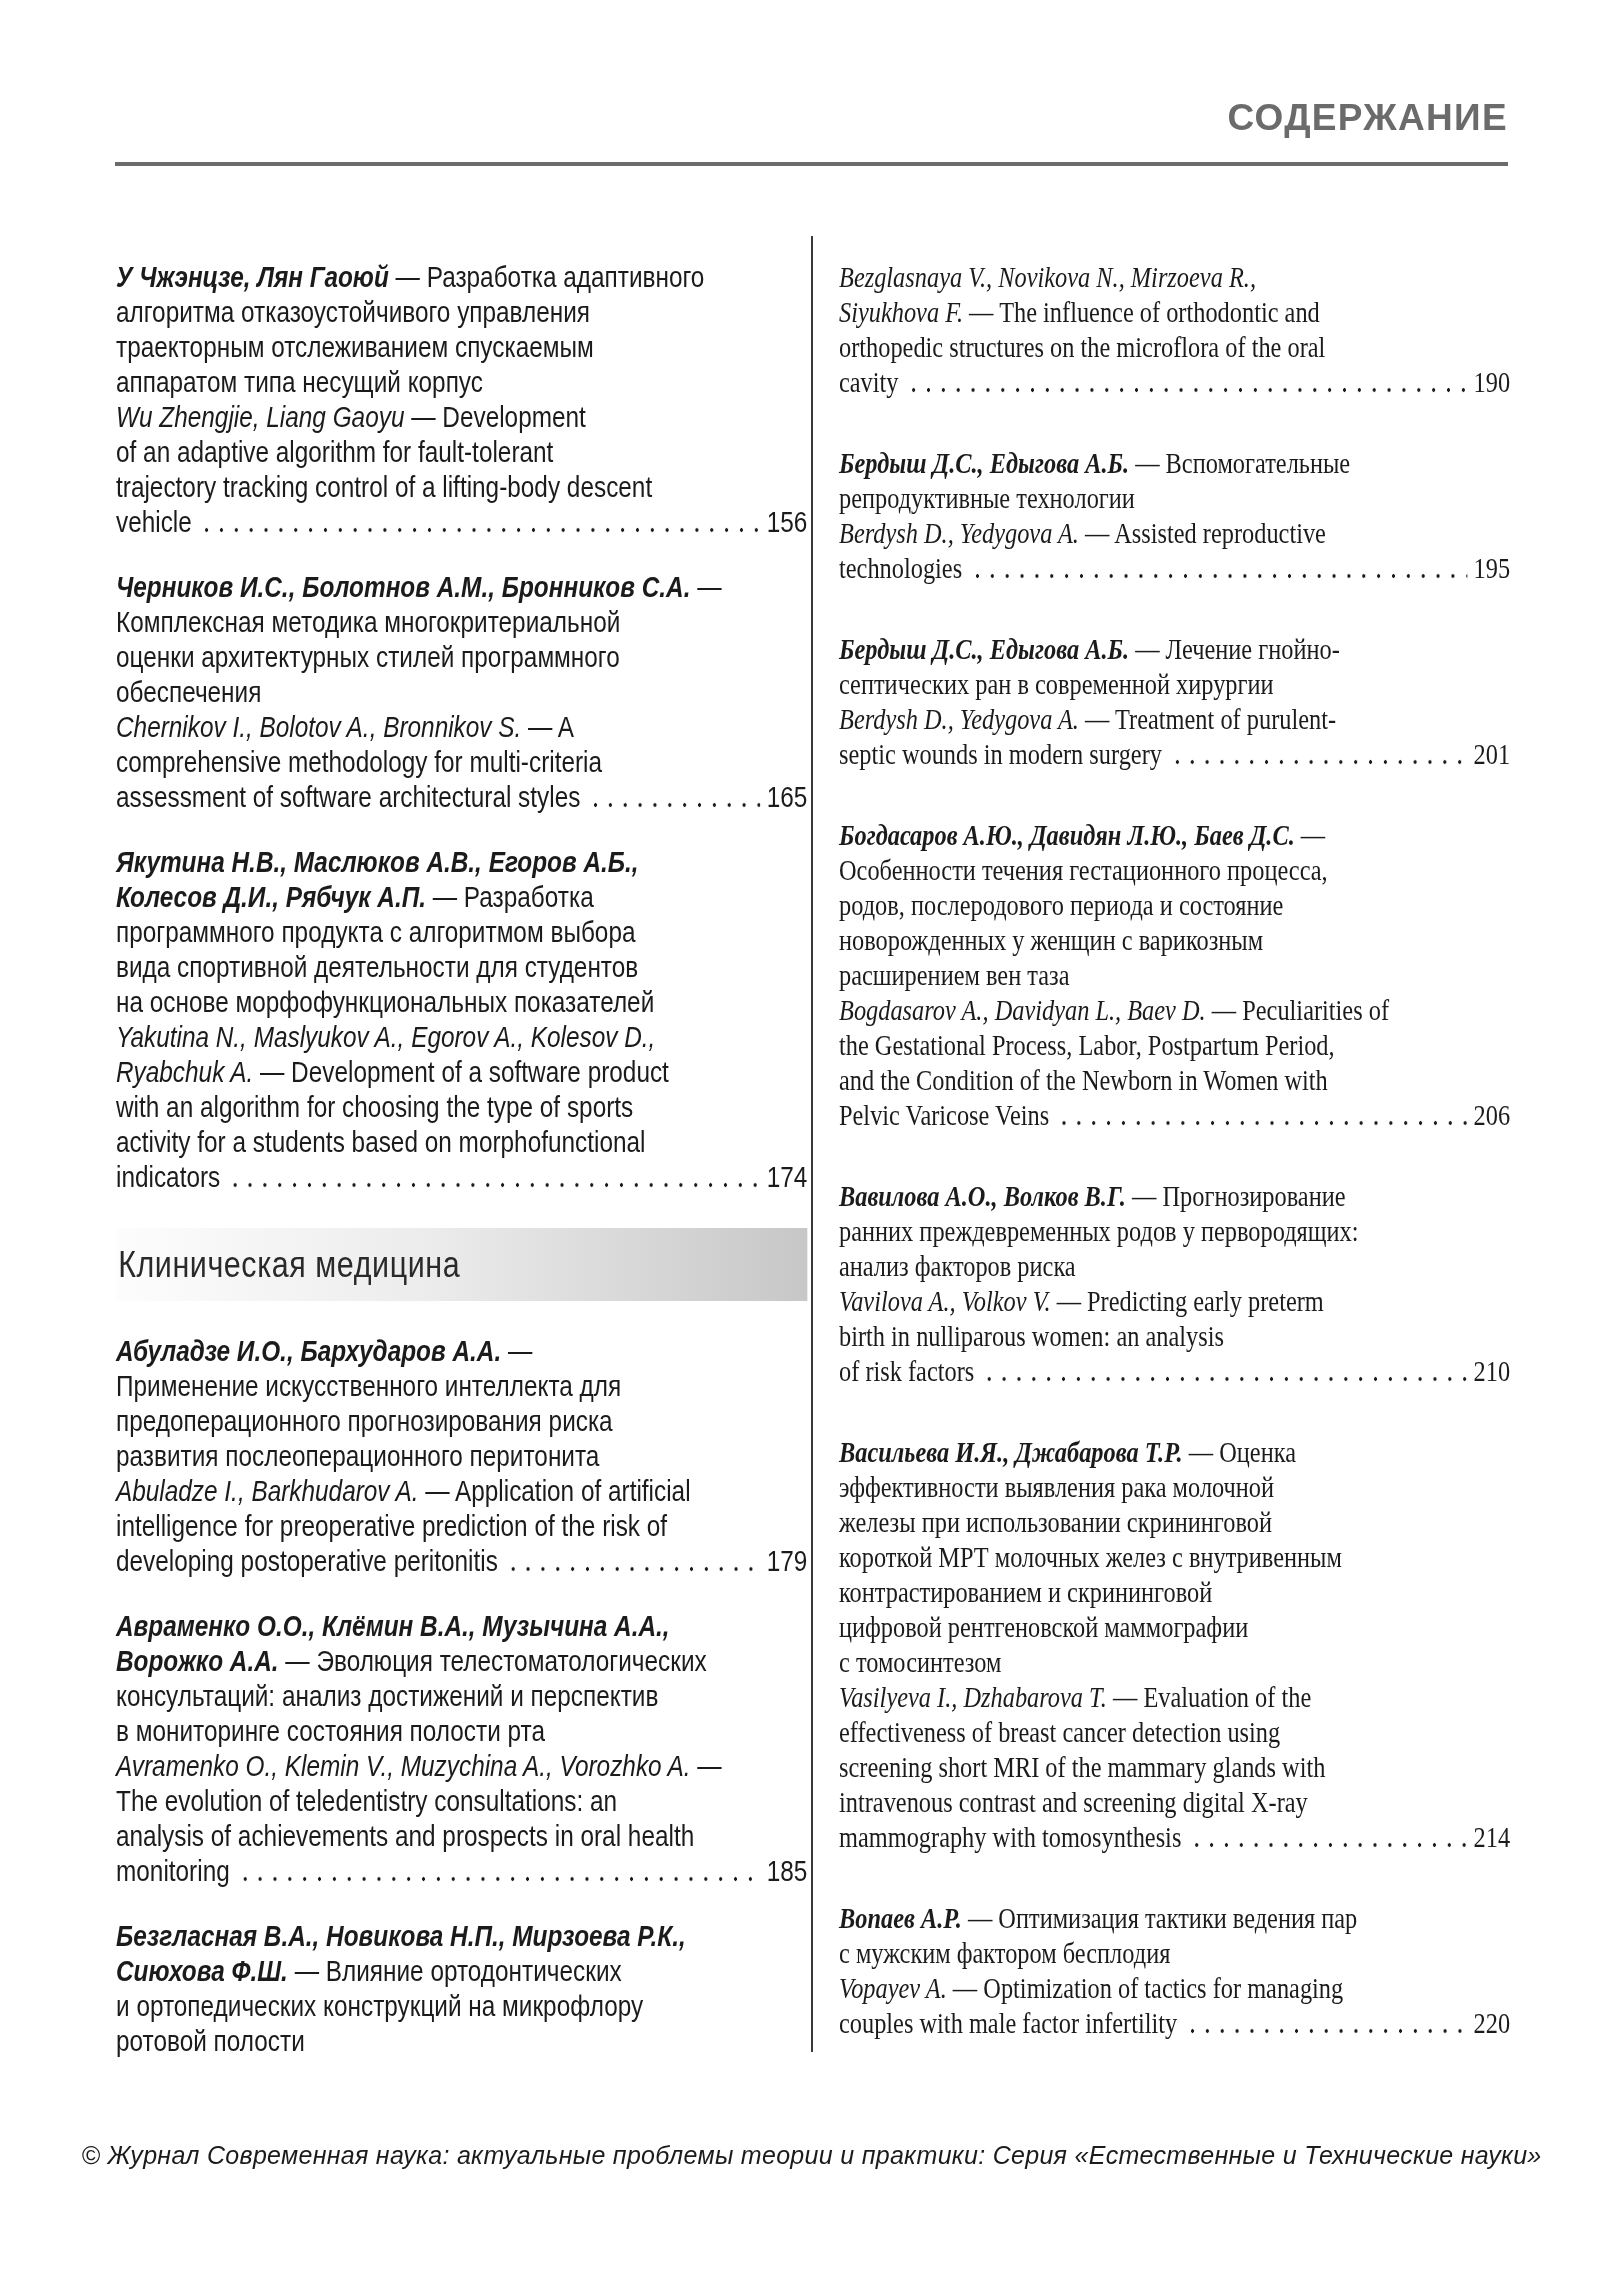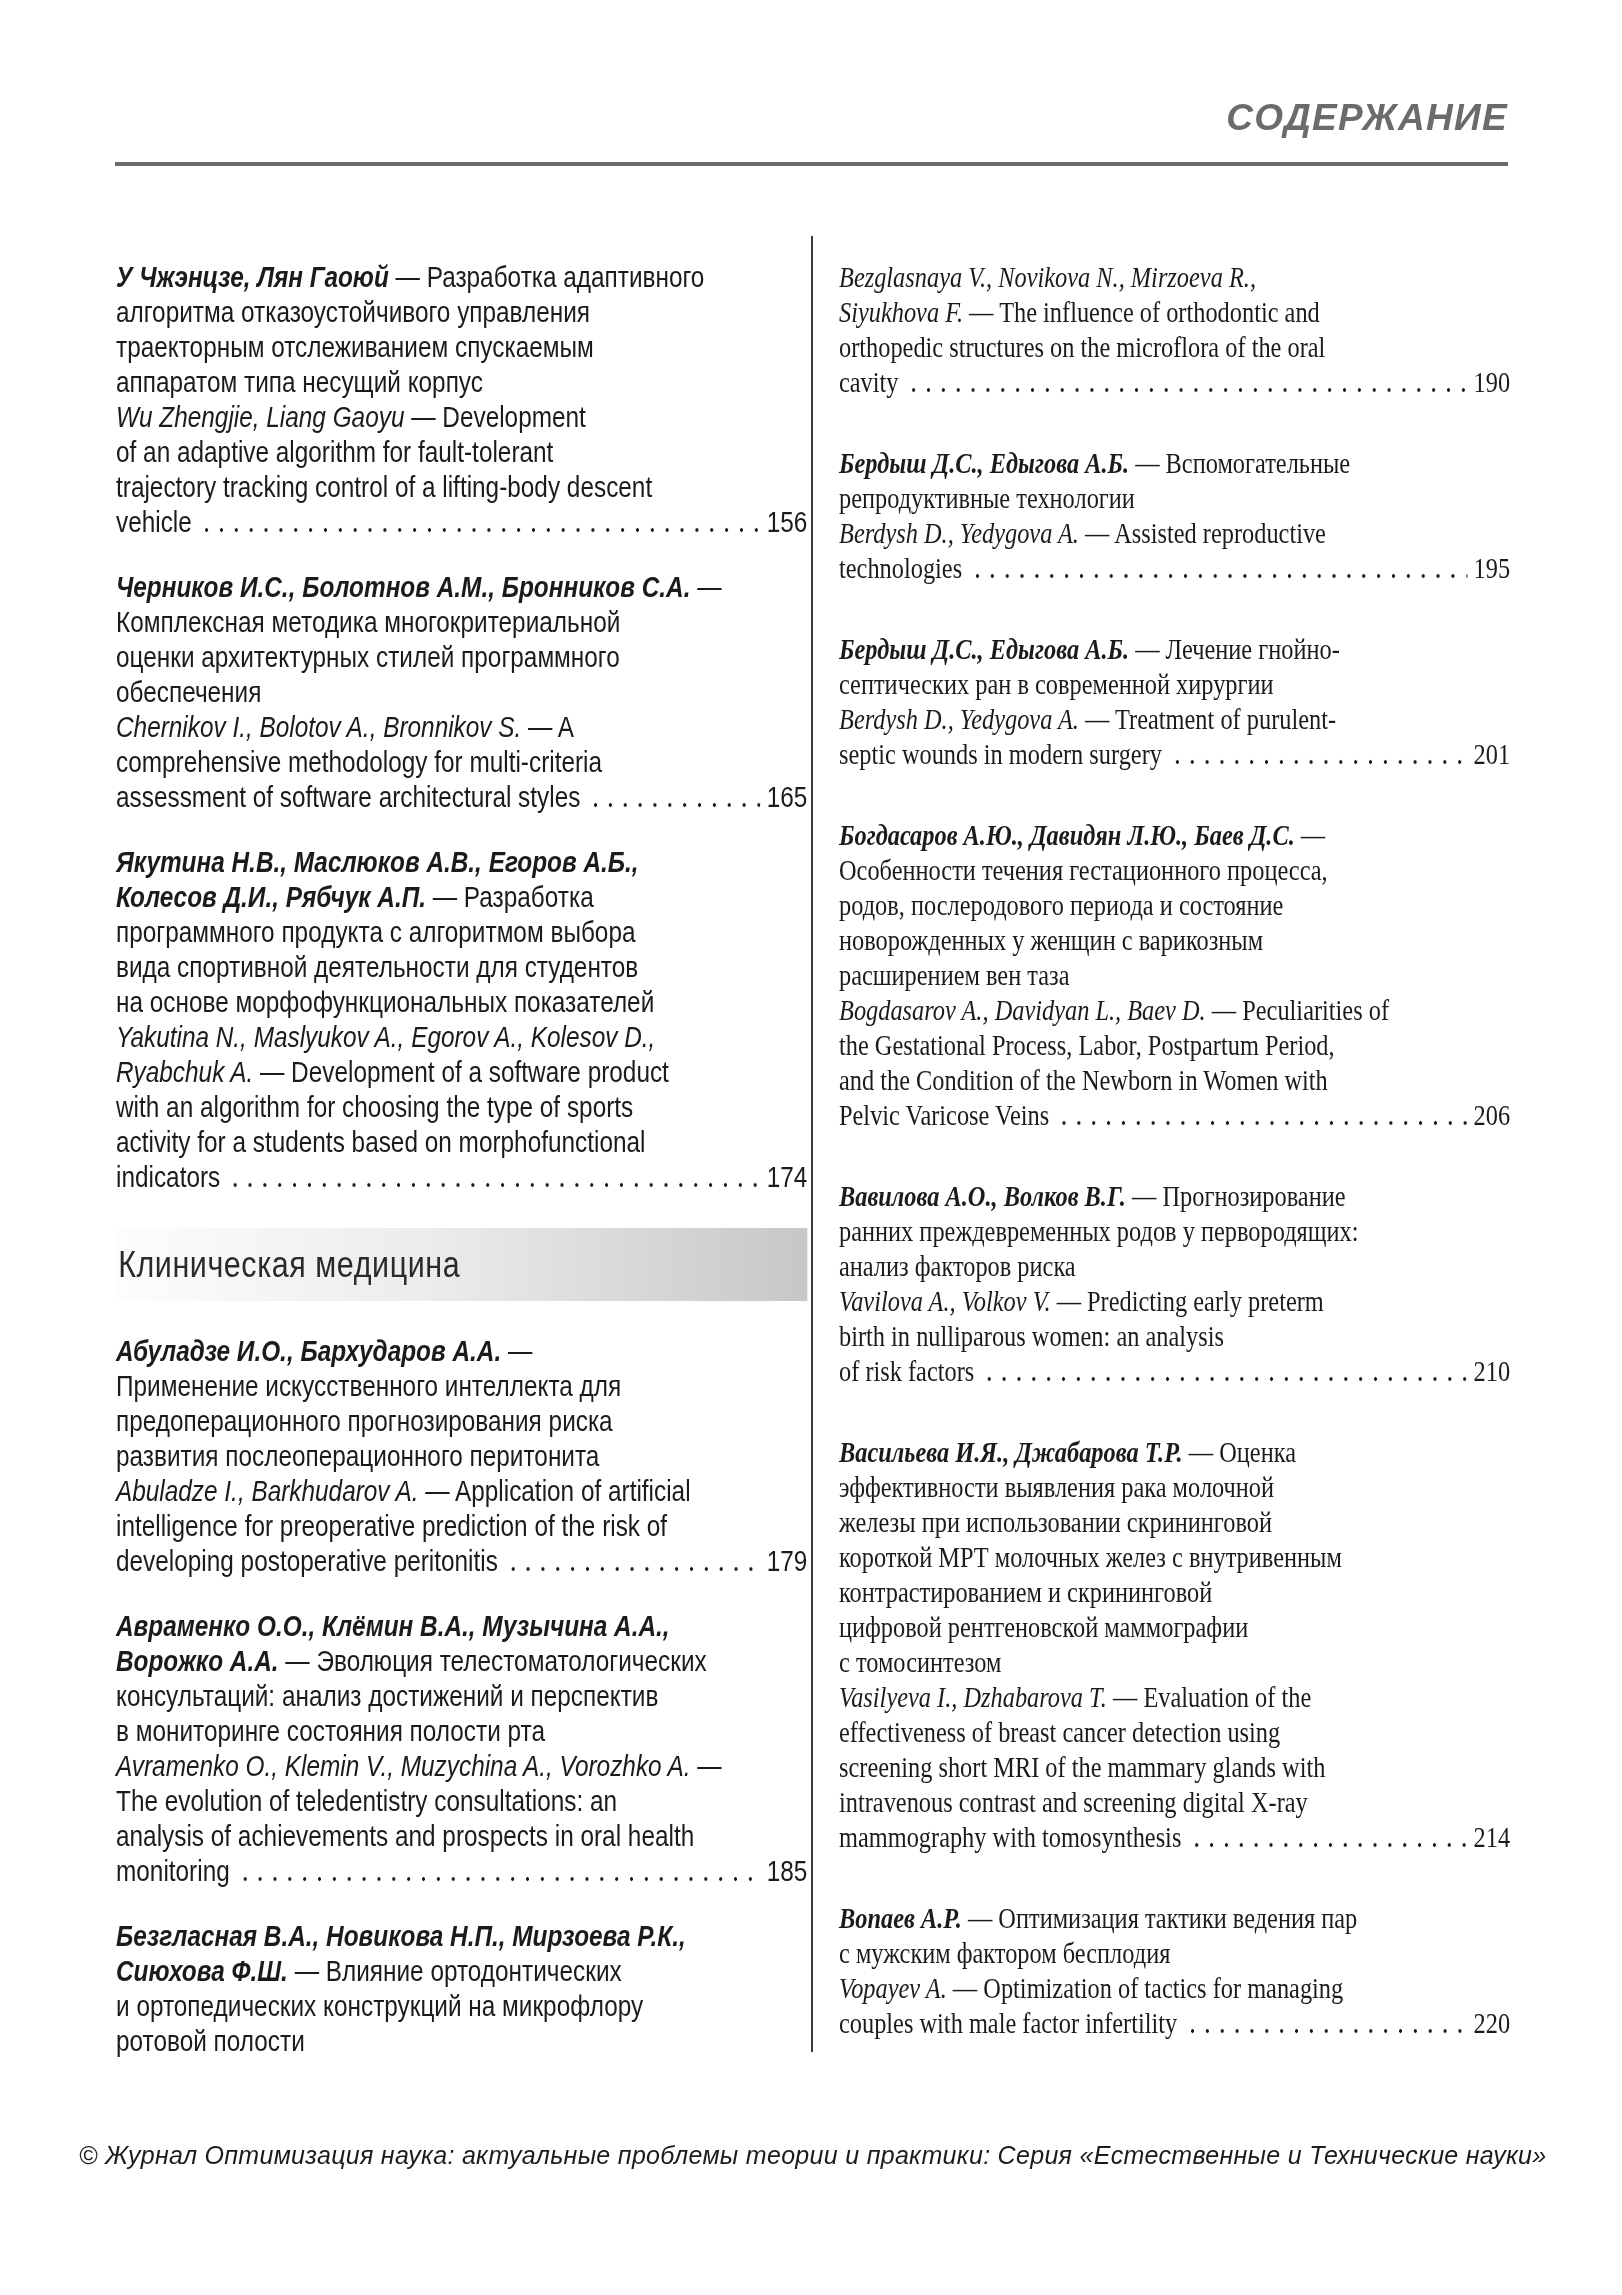--- a/index.html
+++ b/index.html
@@ -2,21 +2,21 @@
 <html style="font-size:10.5px"><head>
 <meta charset="utf-8">
 <style>
   html,body { margin:0; padding:0; background:#ffffff; }
   .page {
     position:relative; width:1623px; height:2295px; background:#ffffff;
     font-family:"Liberation Sans","DejaVu Sans",sans-serif; color:#1b1b1b; overflow:hidden;
   }
   .masthead {
     position:absolute; top:97px; right:115px;
-    font-size:37px; font-style:italic; font-weight:700; letter-spacing:1.3px;
+    font-size:37px; font-weight:700; letter-spacing:1.3px;
     color:#6b6b6b; white-space:nowrap;
   }
   .rule {
     position:absolute; left:115px; right:115px; top:162px; height:3.9px; background:#6b6b6b;
   }
   .col-divider {
     position:absolute; left:811px; top:236px; width:2px; height:1816px; background:#3a3a3a;
   }
   .columns { position:absolute; left:116px; top:260px; width:1392px; }
   .col { position:absolute; top:0; }
@@ -232,15 +232,15 @@
             <div class="line"><span class="seg-i">Vopayev A.</span><span class="seg-r"> — Optimization of tactics for managing</span></div>
             <div class="leader">
               <span class="txt">couples with male factor infertility</span>
               <span class="dots"></span>
               <span class="page-num">220</span>
             </div>
           </div>
         </div>
     </div>
   </div>
-  <div class="footer">© Журнал Оптимизация наука: актуальные проблемы теории и практики: Серия «Естественные и Технические науки»</div>
+  <div class="footer">© Журнал Современная наука: актуальные проблемы теории и практики: Серия «Естественные и Технические науки»</div>
 </div>
 
 
 </body></html>

